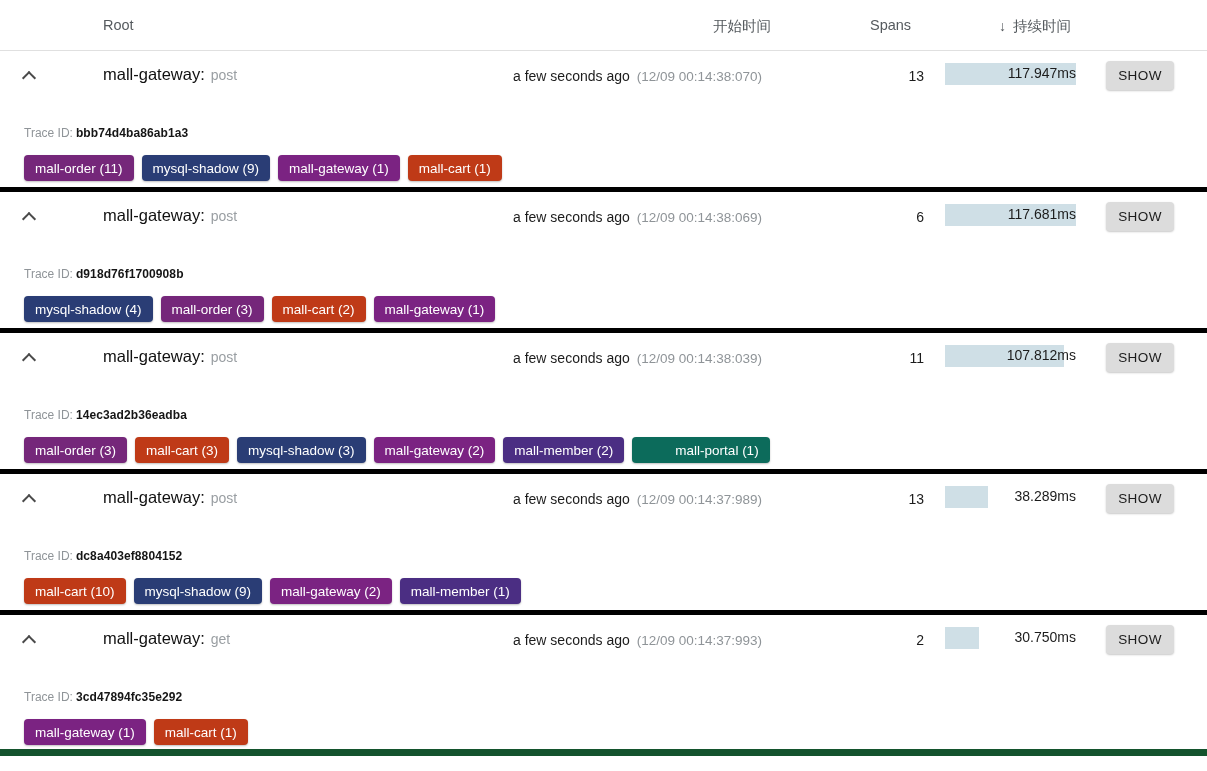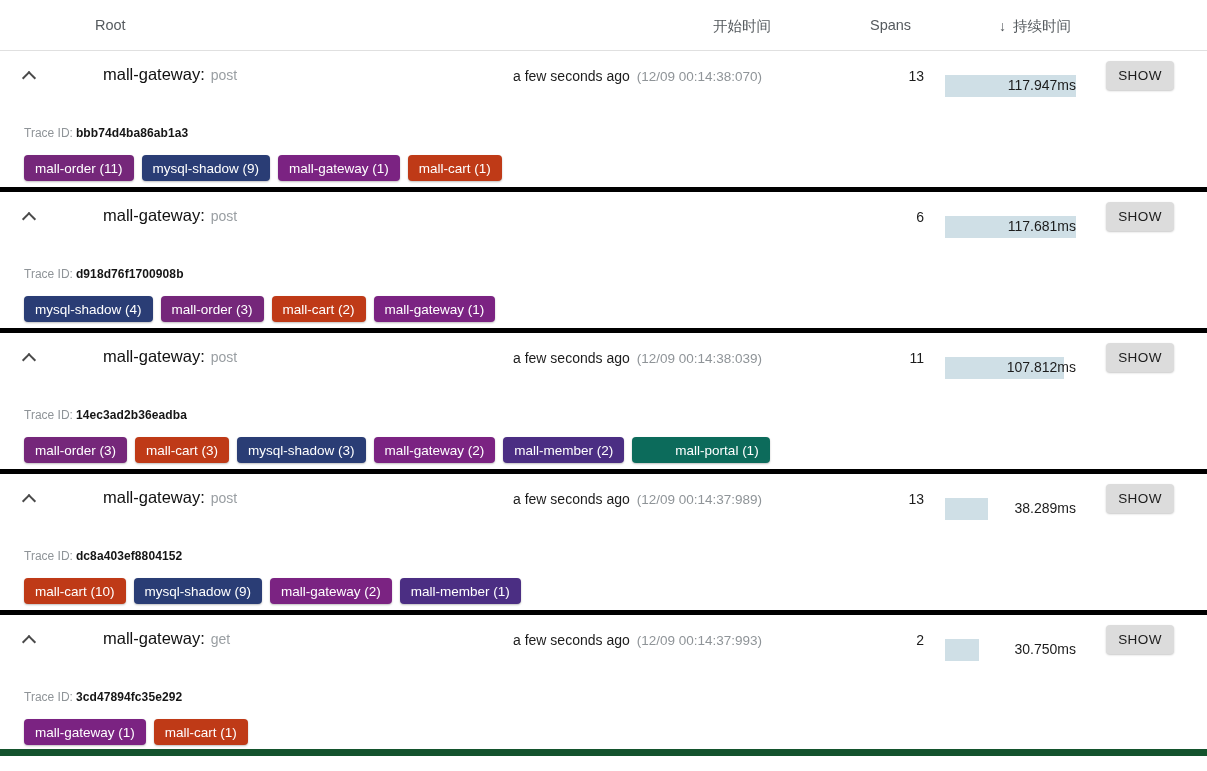--- a/index.html
+++ b/index.html
@@ -23,21 +23,21 @@
     position: relative;
     border-bottom: 1px solid #e0e0e0;
   }
   .hdr-cell {
     position: absolute;
     top: 17px;
     font-size: 14.5px;
     color: #555a5e;
     white-space: nowrap;
   }
-  .hdr-root     { left: 95px; }
+  .hdr-root     { left: 103px; }
   .hdr-start    { left: 713px; }
   .hdr-spans    { left: 870px; }
   .hdr-duration { left: 999px; }
   .sort-arrow {
     display: inline-block;
     margin-right: 7px;
     color: #555a5e;
     font-size: 14px;
   }
 
@@ -109,21 +109,21 @@
     left: 864px;
     top: 17px;
     font-size: 14px;
     color: #1c1c1c;
     text-align: right;
   }
 
   .dur-wrap {
     position: absolute;
     left: 945px;
-    top: 24px;
+    top: 12px;
     width: 131px;
     height: 27px;
   }
   .dur-bar {
     position: absolute;
     left: 0; top: 0;
     height: 22px;
     background: #cfdfe6;
   }
   .dur-label {
@@ -230,20 +230,23 @@
   </div>
 
   <div class="trace-row">
     <div class="row-top">
       <div class="collapse-btn">
         <span class="chev"></span>
       </div>
       <div class="root-name">
         <span>mall-gateway:</span><span class="root-op">post</span>
       </div>
+      <div class="start-time">
+        <span>a few seconds ago</span><span class="start-abs">(12/09 00:14:38:069)</span>
+      </div>
       <div class="spans-count">6</div>
       <div class="dur-wrap">
         <div class="dur-bar" style="width: 100%; background: rgb(207, 223, 230);"></div>
         <div class="dur-label">117.681ms</div>
       </div>
       <button class="show-btn">SHOW</button>
     </div>
     <div class="trace-id-line">
       <span>Trace ID:</span><span class="trace-id-val">d918d76f1700908b</span>
     </div>

